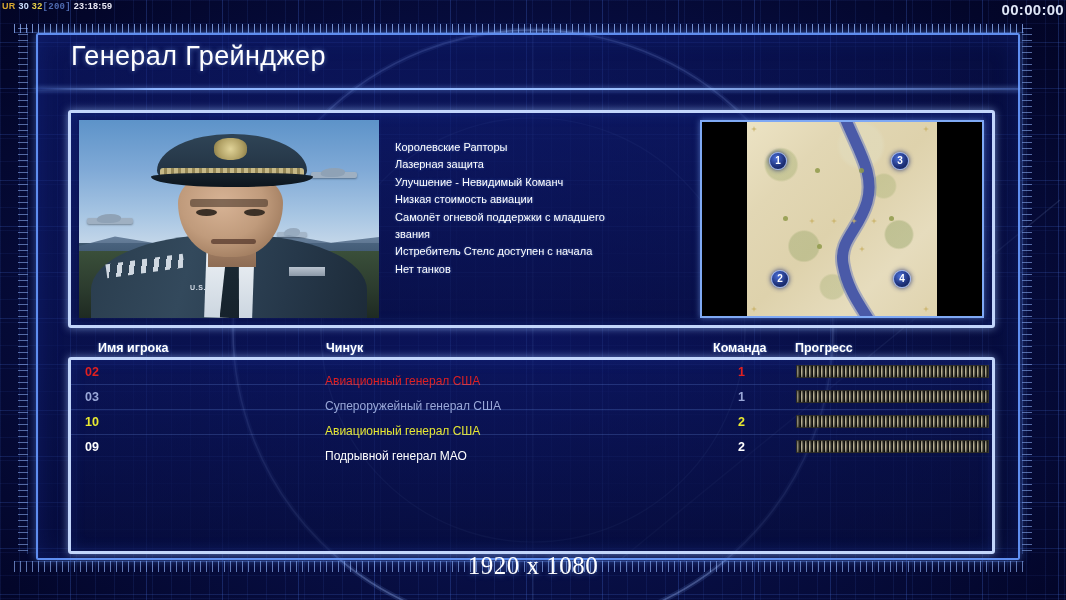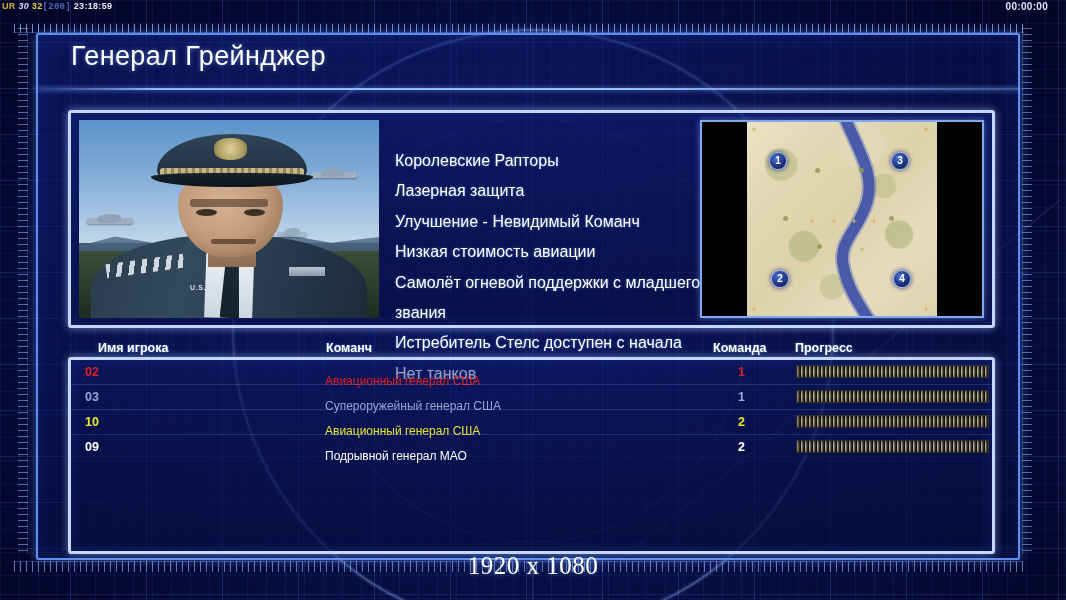--- a/index.html
+++ b/index.html
@@ -81,29 +81,29 @@
     position: absolute;
     left: 2px; top: 1px;
     font-family: "Liberation Sans", sans-serif;
     font-size: 9px;
     font-weight: bold;
     letter-spacing: 0.3px;
     white-space: nowrap;
     z-index: 40;
   }
   .status-left .s-ur   { color: #d8a830; }
-  .status-left .s-n1   { color: #cfe0ff; font-style: italic; }
+  .status-left .s-n1   { color: #cfe0ff; }
   .status-left .s-n2   { color: #e8d24a; }
   .status-left .s-br   { color: #4f6bb0; font-family: Liberation Mono, monospace; }
   .status-left .s-time { color: #e9e9f4; }
 
   .status-right {
     position: absolute;
-    right: 18px; top: 1px;
-    font-size: 10px;
+    right: 2px; top: 1px;
+    font-size: 15px;
     font-weight: bold;
     color: #dfe6f6;
     letter-spacing: 0.3px;
     z-index: 40;
   }
 
   
   .main-frame {
     position: absolute;
     left: 36px; top: 33px;
@@ -223,26 +223,25 @@
   .oi-rib  { position:absolute; left:70%; top:74%; width:12%; height:5%;
              background: linear-gradient(to bottom,#b9c3cf,#8c99a8); }
 
   
   .desc {
     position: absolute;
     left: 324px; top: 26px;
     width: 300px;
   }
   .desc .line {
-    font-size: 16px;
+    font-size: 11px;
     line-height: 17.4px;
     color: #ffffff;
     white-space: nowrap;
     text-shadow: 0 0 3px rgba(120,170,255,0.5);
-    margin-top: 13px;
   }
 
   
   .map-wrap {
     position: absolute;
     right: 8px; top: 7px;
     width: 284px; height: 198px;
     border: 2px solid #7fa9f5;
     background: #000000;
     box-shadow: 0 0 6px rgba(120,165,250,0.6);
@@ -494,21 +493,21 @@
         <div class="map-start ms1">1</div>
         <div class="map-start ms2">2</div>
         <div class="map-start ms3">3</div>
         <div class="map-start ms4">4</div>
       </div>
     </div>
   </div>
 
   <div class="table-headers">
     <span class="th-name">Имя игрока</span>
-    <span class="th-army">Команч</span>
+    <span class="th-army">Чинук</span>
     <span class="th-team">Команда</span>
     <span class="th-prog">Прогресс</span>
   </div>
 
   <div class="list-panel">
     <div id="rows-host">
         <div class="prow">
           <span class="p-name" style="color: rgb(224, 32, 32);">02</span>
           <span class="p-army" style="color: rgb(224, 32, 32);">Авиационный генерал США</span>
           <span class="p-team" style="color: rgb(224, 32, 32);">1</span>

